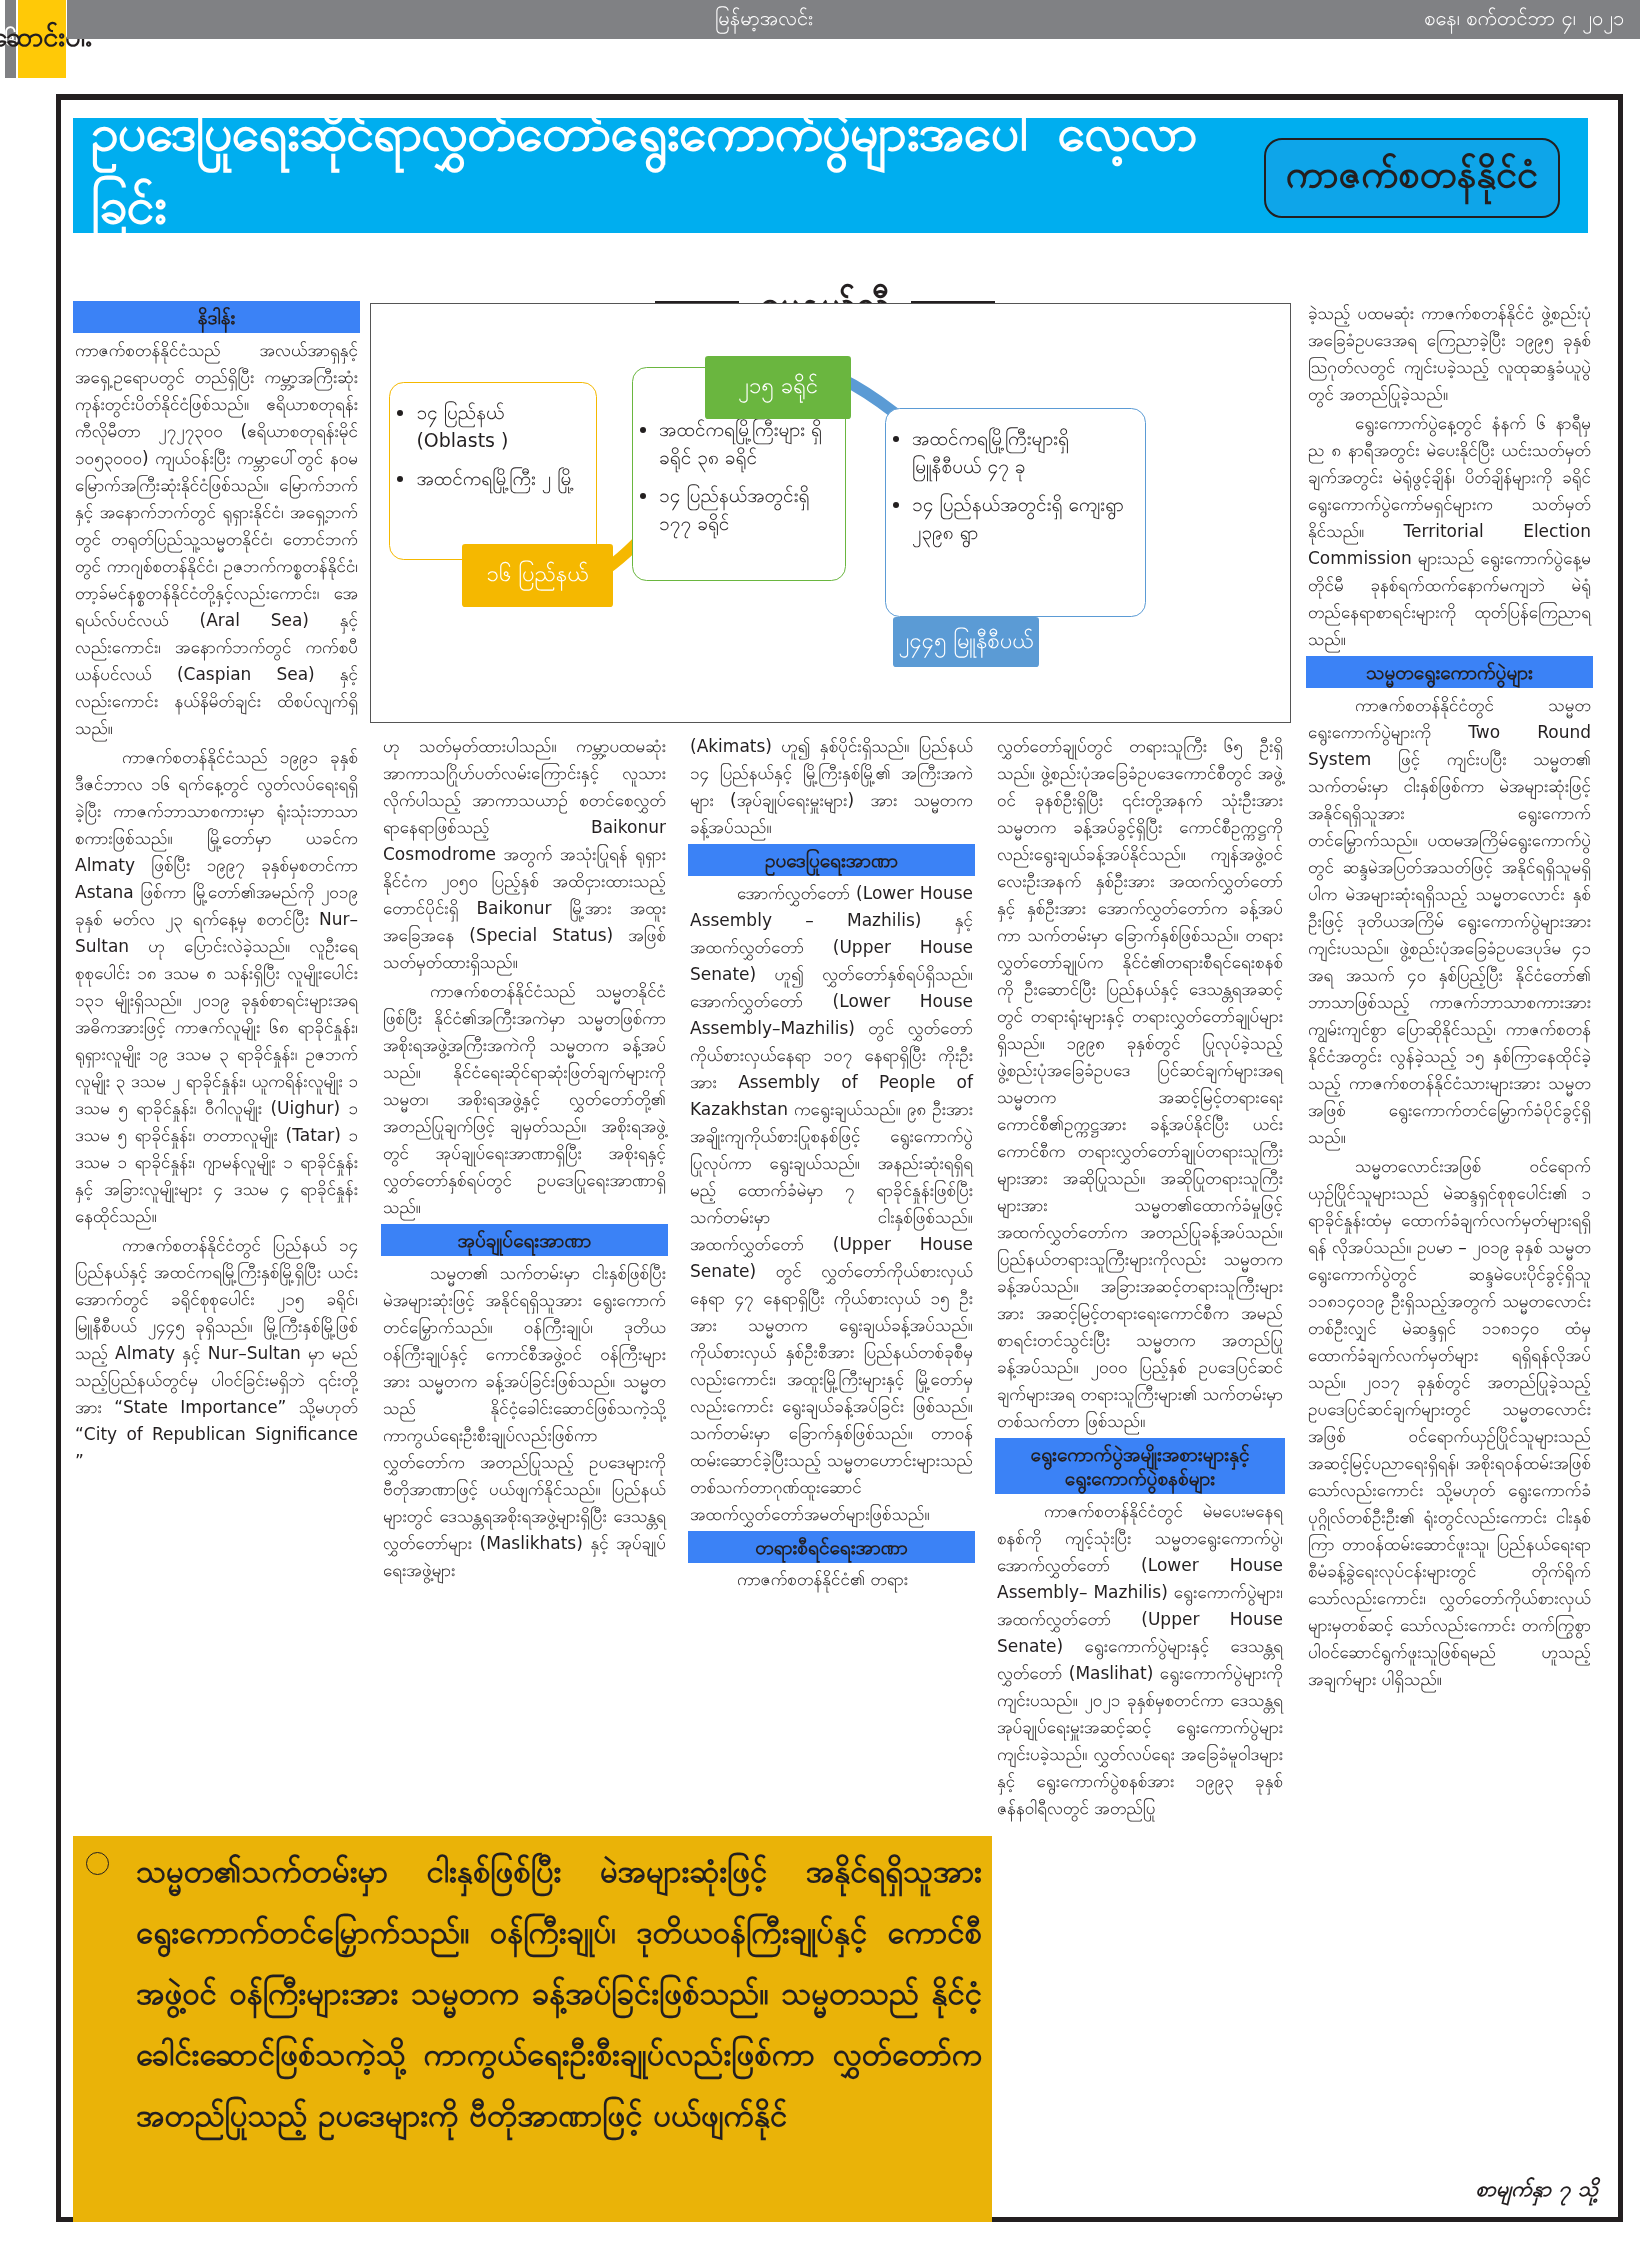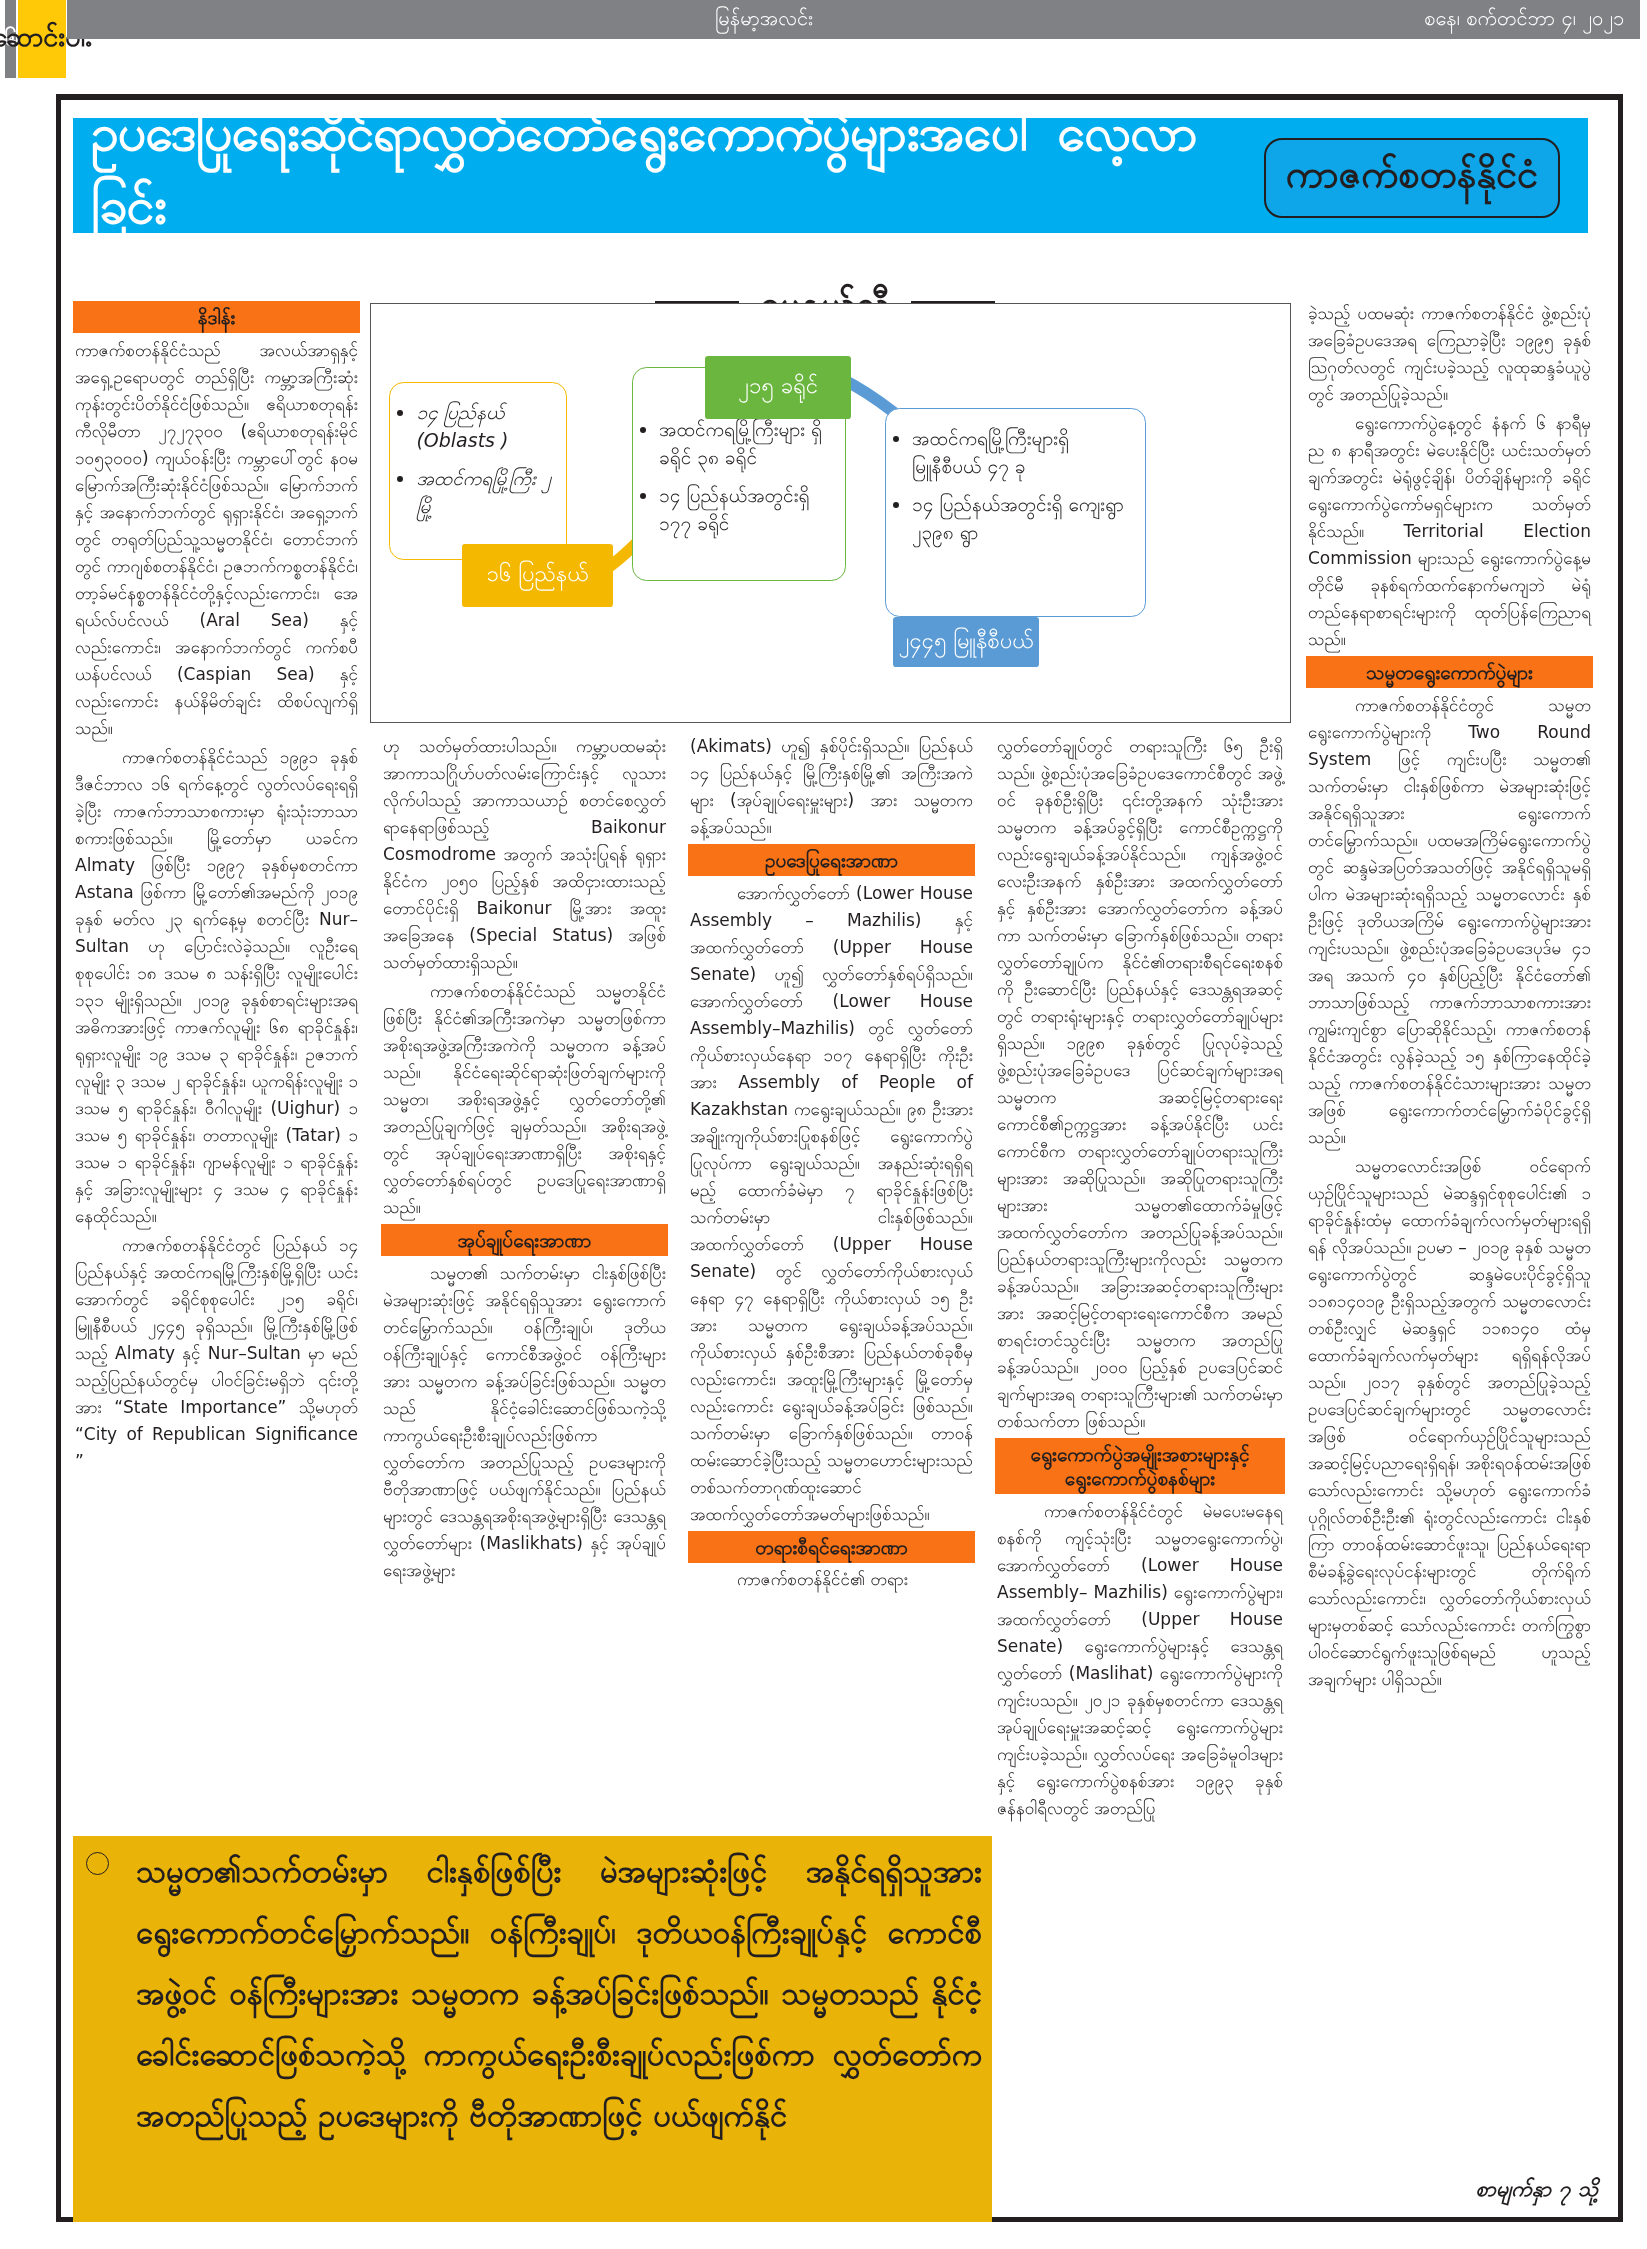--- a/index.html
+++ b/index.html
@@ -16,21 +16,21 @@
   .title-band{left:73px;top:118px;width:1515px;height:115px;background:#00aeef;}
   .title-text{left:91px;top:135px;width:1123px;height:78px;color:#fff;font-size:50px;font-weight:bold;display:flex;align-items:center;letter-spacing:-1px;}
   .country-pill{left:1264px;top:138px;width:292px;height:76px;background:#0ea5e9;border:2.1px solid #231f20;border-radius:18px;font-size:38px;font-weight:bold;display:flex;align-items:center;justify-content:center;color:#231f20;}
   .byline{left:564px;top:240px;width:522px;height:57px;display:flex;align-items:center;justify-content:center;gap:21px;margin-top:39px;}
   .byline .rule{width:84px;height:12.5px;border-top:3.1px solid #231f20;border-bottom:6.3px solid #231f20;box-sizing:border-box;}
   .byline .name{font-size:37px;font-weight:bold;}
   
   .col{font-size:17px;line-height:27px;text-align:justify;}
   .col p{margin:2px;}
   .col p.ind{text-indent:47px;}
-  .subhead{background:#f97316;text-align:center;font-weight:bold;font-size:19px;line-height:24px;padding:4.2px 0;margin:3.1px 0;}
+  .subhead{background:#3b82f6;text-align:center;font-weight:bold;font-size:19px;line-height:24px;padding:4.2px 0;margin:3.1px 0;}
   .c1{left:73px;top:298px;width:287px;}
   .c2{left:381px;top:731px;width:287px;}
   .c3{left:688px;top:731px;width:287px;}
   .c4{left:995px;top:731px;width:290px;}
   .c5{left:1306px;top:298px;width:287px;}
   
   .diagram{left:370px;top:303px;width:919px;height:418px;border:1px solid #555;background:#fff;}
   .box{position:absolute;background:#fff;border-radius:14.6px;font-size:19px;line-height:28px;padding:14.6px 12.5px;box-sizing:border-box;}
   .box ul{margin:0;padding-left:13.6px;}
   .box li{margin-bottom:10.4px;}
@@ -70,21 +70,21 @@
   <p class="ind">ကာဇက်စတန်နိုင်ငံတွင် ပြည်နယ် ၁၄ ပြည်နယ်နှင့် အထင်ကရမြို့ကြီးနှစ်မြို့ရှိပြီး ယင်းအောက်တွင် ခရိုင်စုစုပေါင်း ၂၁၅ ခရိုင်၊ မြူနီစီပယ် ၂၄၄၅ ခုရှိသည်။ မြို့ကြီးနှစ်မြို့ဖြစ်သည့် Almaty နှင့် Nur–Sultan မှာ မည်သည့်ပြည်နယ်တွင်မှ ပါဝင်ခြင်းမရှိဘဲ ၎င်းတို့အား “State Importance” သို့မဟုတ် “City of Republican Significance ”</p>
 </div>
 
 <div class="abs diagram">
   <svg width="919" height="418" style="position:absolute;left:0;top:0" viewBox="0 0 1760 800">
     <path d="M 210 420 Q 330 680 560 400" fill="none" stroke="#f5b800" stroke-width="22"></path>
     <polygon points="540,410 590,360 580,430" fill="#f5b800"></polygon>
     <path d="M 640 50 Q 720 -80 950 110" fill="none" stroke="#5b9bd5" stroke-width="22" transform="translate(80,120)"></path>
     <polygon points="1010,215 1060,215 1040,265" fill="#5b9bd5"></polygon>
   </svg>
-  <div class="box" style="left:18.3px;top:78px;width:178px;height:178px;border:1.6px solid #f5b800;font-style:italic;">
+  <div class="box" style="left:18.3px;top:78px;width:208px;height:178px;border:1.6px solid #f5b800;">
     <ul>
       <li>၁၄ ပြည်နယ် (Oblasts )</li>
       <li>အထင်ကရမြို့ကြီး ၂ မြို့</li>
     </ul>
   </div>
   <div class="tag" style="left:91px;top:240px;width:151px;height:63px;background:#f5b800;">၁၆ ပြည်နယ်</div>
 
   <div class="box" style="left:261px;top:63px;width:214px;height:214px;border:1.6px solid #6ab63f;padding-top:47px;">
     <ul>
       <li>အထင်ကရမြို့ကြီးများ ရှိခရိုင် ၃၈ ခရိုင်</li>

